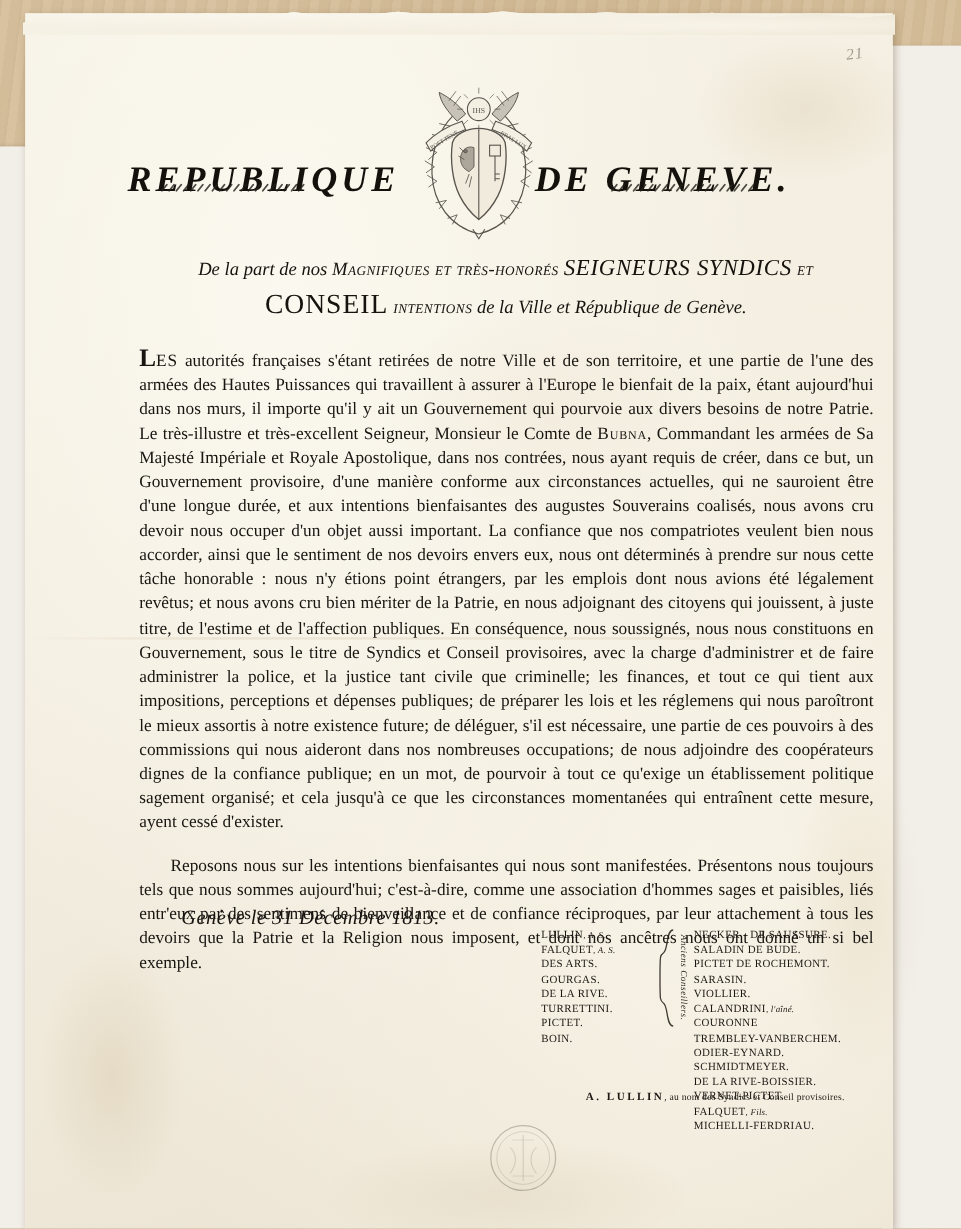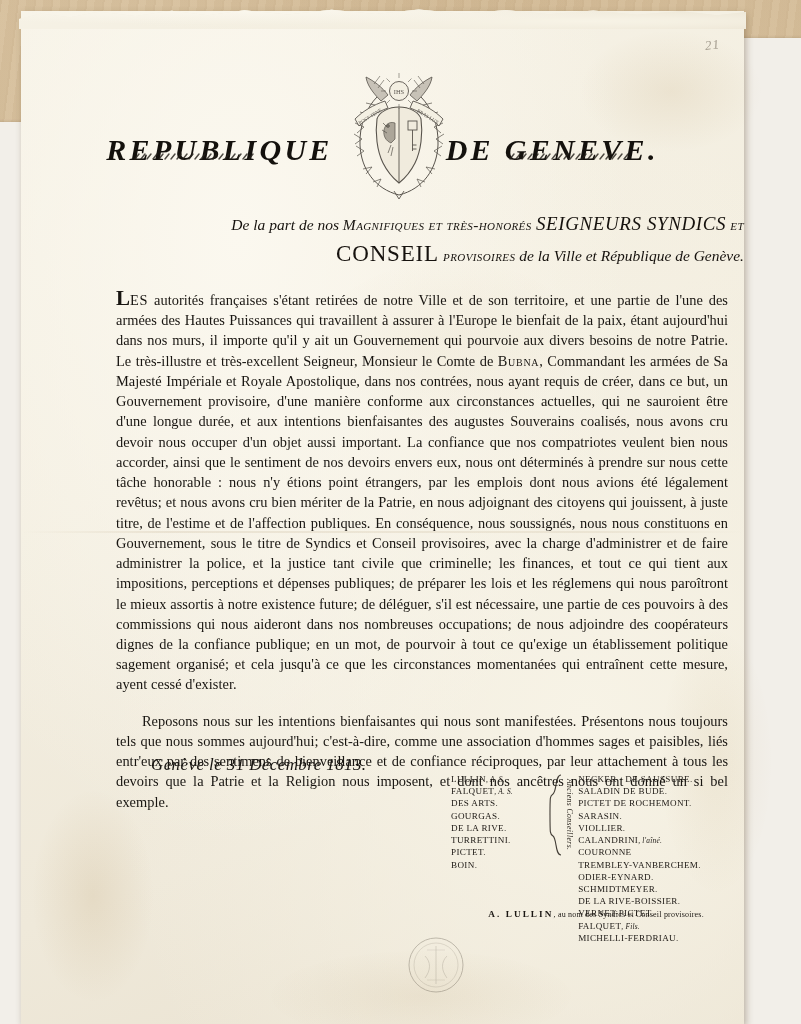--- a/index.html
+++ b/index.html
@@ -138,21 +138,21 @@
   }
   .squiggle {
     width: 124px; height: 10px; opacity: 0.8;
   }
 
   .subtitle {
     position: absolute;
     left: 78px;
     width: 645px;
     top: 200px;
-    text-align: right;
+    text-align: center;
     line-height: 1.42;
     font-style: italic;
     font-size: 15.5px;
     color: #16120e;
   }
   .sc {
     font-variant: small-caps;
     font-style: italic;
     letter-spacing: 0.4px;
   }
@@ -359,21 +359,21 @@
             <path d="M2 7 l4 -5 M8 7 l4 -5 M14 7 l4 -5 M20 7 l4 -5 M26 7 l4 -5 M32 7 l4 -5
                      M38 7 l4 -5 M44 7 l4 -5 M50 7 l4 -5 M56 7 l4 -5 M62 7 l4 -5 M68 7 l4 -5
                      M74 7 l4 -5 M80 7 l4 -5 M86 7 l4 -5 M92 7 l4 -5 M98 7 l4 -5 M104 7 l4 -5
                      M110 7 l4 -5 M116 7 l4 -5"></path>
           </g>
         </svg>
       </div>
 
       <div class="subtitle">
         <span>De la part de nos </span><span class="sc">Magnifiques</span><span class="sc"> et </span><span class="sc">très-honorés </span><span class="big-sc">SEIGNEURS SYNDICS</span><span class="sc"> et</span><br>
-        <span class="big-rom">CONSEIL</span><span class="sc"> provisoires</span><span> de la Ville et République de Genève.</span>
+        <span class="big-rom">CONSEIL</span><span class="sc"> intentions</span><span> de la Ville et République de Genève.</span>
       </div>
 
       <div class="body-block">
         <p class="para"><span class="dropcap">L</span><span class="smallcaps">ES</span><span> autorités françaises s'étant retirées de notre Ville et de son territoire, et une partie de l'une des armées des Hautes Puissances qui travaillent à assurer à l'Europe le bienfait de la paix, étant aujourd'hui dans nos murs, il importe qu'il y ait un Gouvernement qui pourvoie aux divers besoins de notre Patrie. Le très-illustre et très-excellent Seigneur, Monsieur le Comte de </span><span class="smallcaps">Bubna</span><span>, Commandant les armées de Sa Majesté Impériale et Royale Apostolique, dans nos contrées, nous ayant requis de créer, dans ce but, un Gouvernement provisoire, d'une manière conforme aux circonstances actuelles, qui ne sauroient être d'une longue durée, et aux intentions bienfaisantes des augustes Souverains coalisés, nous avons cru devoir nous occuper d'un objet aussi important. La confiance que nos compatriotes veulent bien nous accorder, ainsi que le sentiment de nos devoirs envers eux, nous ont déterminés à prendre sur nous cette tâche honorable : nous n'y étions point étrangers, par les emplois dont nous avions été légalement revêtus; et nous avons cru bien mériter de la Patrie, en nous adjoignant des citoyens qui jouissent, à juste titre, de l'estime et de l'affection publiques. En conséquence, nous soussignés, nous nous constituons en Gouvernement, sous le titre de Syndics et Conseil provisoires, avec la charge d'administrer et de faire administrer la police, et la justice tant civile que criminelle; les finances, et tout ce qui tient aux impositions, perceptions et dépenses publiques; de préparer les lois et les réglemens qui nous paroîtront le mieux assortis à notre existence future; de déléguer, s'il est nécessaire, une partie de ces pouvoirs à des commissions qui nous aideront dans nos nombreuses occupations; de nous adjoindre des coopérateurs dignes de la confiance publique; en un mot, de pourvoir à tout ce qu'exige un établissement politique sagement organisé; et cela jusqu'à ce que les circonstances momentanées qui entraînent cette mesure, ayent cessé d'exister.</span></p>
 
         <p class="para indent">Reposons nous sur les intentions bienfaisantes qui nous sont manifestées. Présentons nous toujours tels que nous sommes aujourd'hui; c'est-à-dire, comme une association d'hommes sages et paisibles, liés entr'eux par des sentimens de bienveillance et de confiance réciproques, par leur attachement à tous les devoirs que la Patrie et la Religion nous imposent, et dont nos ancêtres nous ont donné un si bel exemple.</p>
       </div>
 
       <div class="dateline">Genève le 31 Décembre 1813.</div>
 

